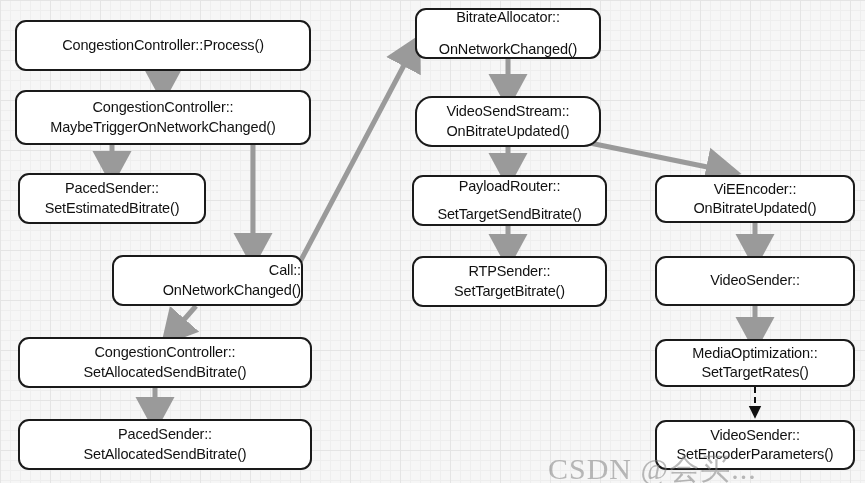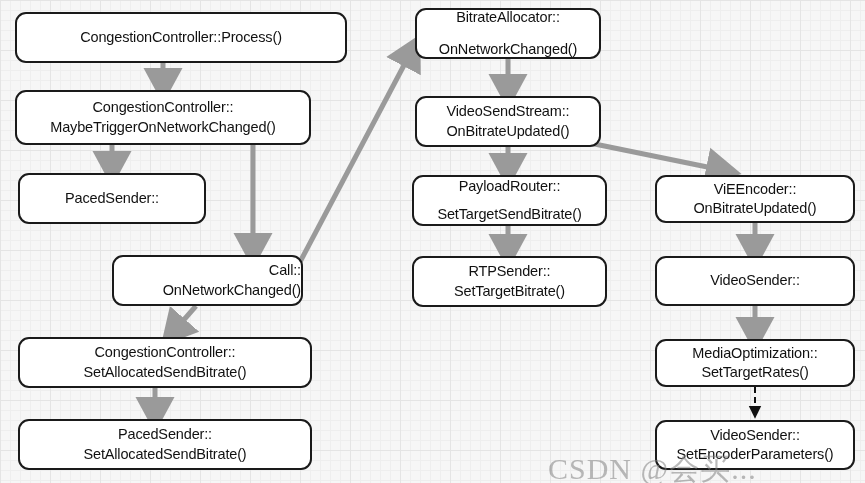--- a/index.html
+++ b/index.html
@@ -113,31 +113,32 @@
 
     <line x1="580" y1="141" x2="722" y2="170" stroke="#9a9a9a" stroke-width="5" marker-end="url(#ah-gray)"></line>
 
     <line x1="755" y1="223" x2="755" y2="250" stroke="#9a9a9a" stroke-width="5" marker-end="url(#ah-gray)"></line>
 
     <line x1="755" y1="306" x2="755" y2="333" stroke="#9a9a9a" stroke-width="5" marker-end="url(#ah-gray)"></line>
 
     <line x1="755" y1="387" x2="755" y2="414" stroke="#111111" stroke-width="2" stroke-dasharray="6 4" marker-end="url(#ah-black)"></line>
   </svg>
 
-  <div class="node" style="left:15px; top:12px; width:332px; height:51px;">
+  <div class="node" style="left:15px; top:20px; width:296px; height:51px;">
     <span class="ln">CongestionController::Process()</span>
   </div>
 
   <div class="node" style="left:15px; top:90px; width:296px; height:55px;">
     <span class="ln">CongestionController::</span>
     <span class="ln">MaybeTriggerOnNetworkChanged()</span>
   </div>
 
   <div class="node" style="left:18px; top:173px; width:188px; height:51px;">
     <span class="ln">PacedSender::</span>
+    <span class="ln">SetEstimatedBitrate()</span>
   </div>
 
   <div class="node" style="left:112px; top:255px; width:191px; height:51px;align-items:flex-end;">
     <span class="ln">Call::</span>
     <span class="ln">OnNetworkChanged()</span>
   </div>
 
   <div class="node" style="left:18px; top:337px; width:294px; height:51px;">
     <span class="ln">CongestionController::</span>
     <span class="ln">SetAllocatedSendBitrate()</span>
@@ -146,21 +147,21 @@
   <div class="node" style="left:18px; top:419px; width:294px; height:51px;">
     <span class="ln">PacedSender::</span>
     <span class="ln">SetAllocatedSendBitrate()</span>
   </div>
 
   <div class="node" style="left:415px; top:8px; width:186px; height:51px;gap:12px;">
     <span class="ln">BitrateAllocator::</span>
     <span class="ln">OnNetworkChanged()</span>
   </div>
 
-  <div class="node" style="left:415px; top:96px; width:186px; height:51px;">
+  <div class="node" style="left:415px; top:96px; width:186px; height:51px;border-radius:17px;">
     <span class="ln">VideoSendStream::</span>
     <span class="ln">OnBitrateUpdated()</span>
   </div>
 
   <div class="node" style="left:412px; top:175px; width:195px; height:51px;justify-content:space-between;">
     <span class="ln">PayloadRouter::</span>
     <span class="ln">SetTargetSendBitrate()</span>
   </div>
 
   <div class="node" style="left:412px; top:256px; width:195px; height:51px;text-align:center;">

